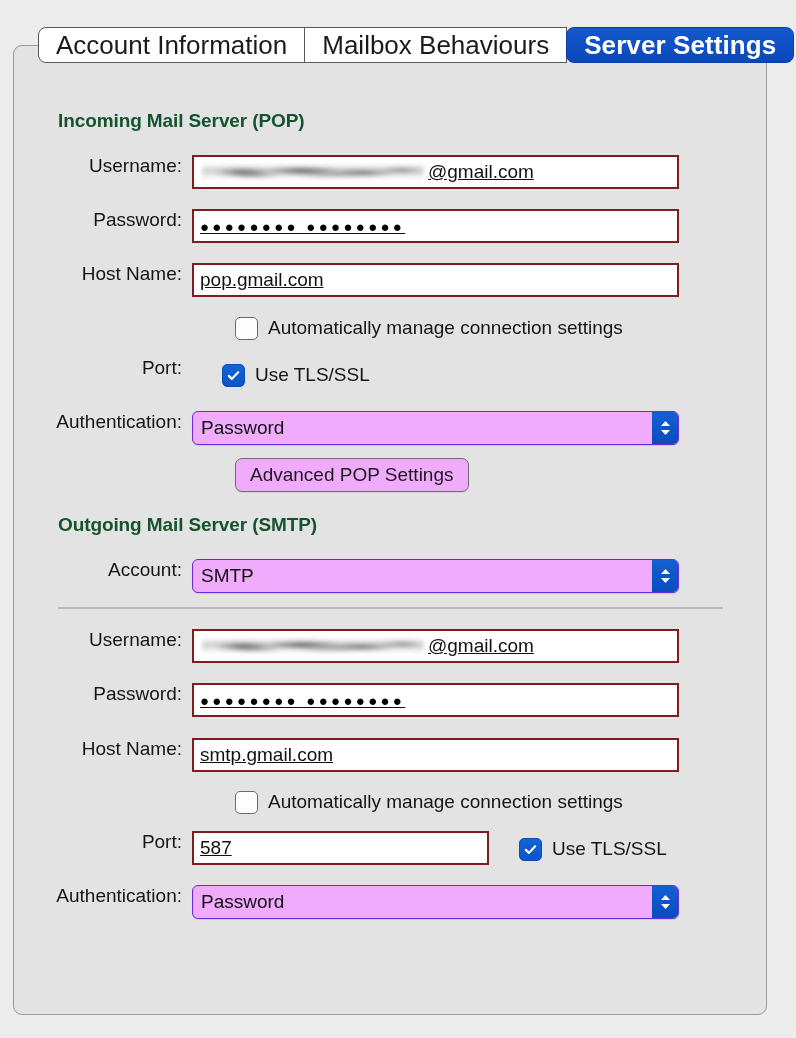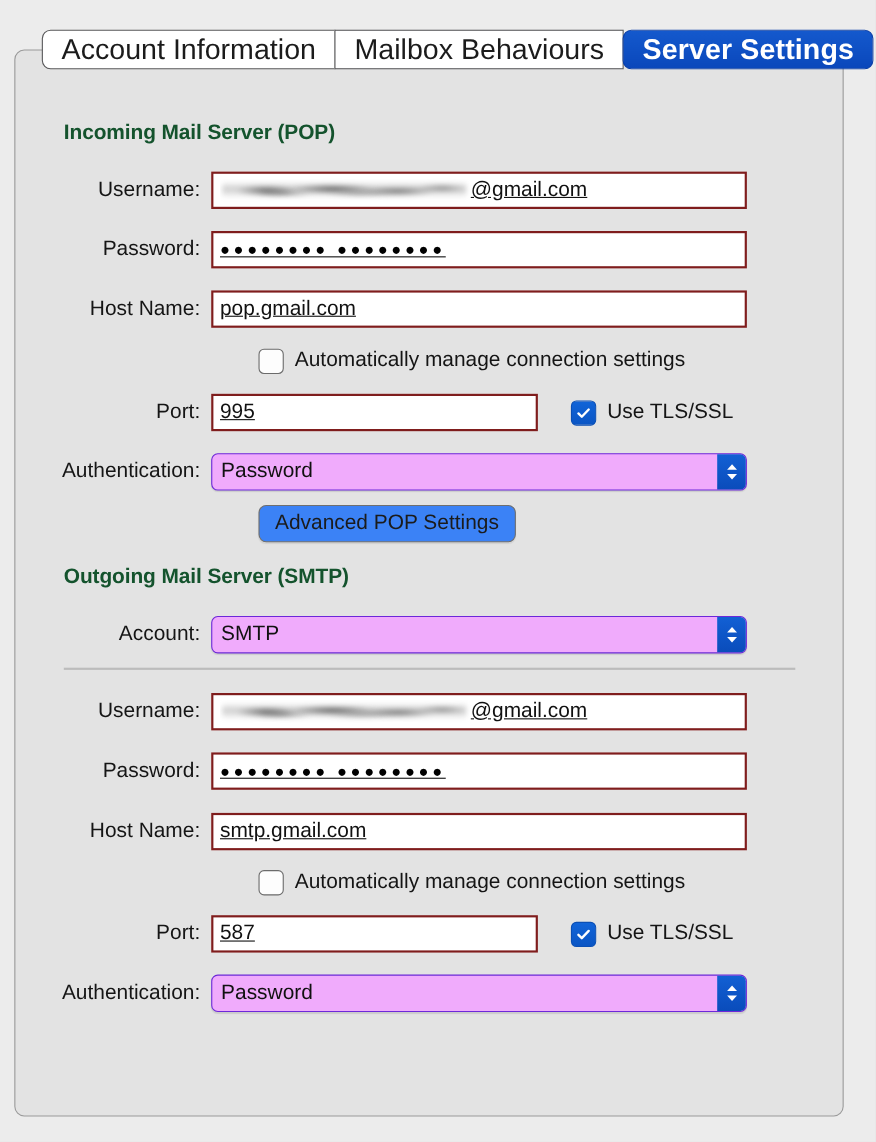--- a/index.html
+++ b/index.html
@@ -78,21 +78,20 @@
     color: #14532d;
     letter-spacing: -0.1px;
   }
 
   
   .row {
     position: absolute;
     left: 0;
     height: 36px;
     display: flex;
-    align-items: center;
   }
   .lbl {
     width: 178px;
     text-align: right;
     padding-right: 10px;
     font-size: 19px;
     color: #151515;
     box-sizing: border-box;
   }
 
@@ -209,21 +208,21 @@
     border-radius: 0 5px 5px 0;
     display: flex;
     align-items: center;
     justify-content: center;
   }
 
   
   .pushbtn {
     height: 34px;
     box-sizing: border-box;
-    background: #3b82f6;
+    background: #f0abfc;
     border: 1px solid #6f6f6f;
     border-radius: 7px;
     display: inline-flex;
     align-items: center;
     justify-content: center;
     padding: 0 14px;
     font-size: 19px;
     color: #1b1b1b;
     box-shadow: 0 1px 1px rgba(0,0,0,0.08);
   }
@@ -277,23 +276,20 @@
     </div>
   </div>
 
   <div class="row cbrow" style="top:264px; left:221px;">
     <span class="cbox"></span>
     <span class="cbtext">Automatically manage connection settings</span>
   </div>
 
   <div class="row" style="top:311px; width:100%;">
     <div class="lbl">Port:</div>
-    <div class="field port">
-      <span>995</span>
-    </div>
     <div class="cbrow" style="margin-left:30px;">
       <span class="cbox checked">
         <svg width="15" height="15" viewBox="0 0 16 16">
           <path d="M3 8.4 L6.3 11.6 L13 4.6" fill="none" stroke="#ffffff" stroke-width="2.3" stroke-linecap="round" stroke-linejoin="round"></path>
         </svg>
       </span>
       <span class="cbtext">Use TLS/SSL</span>
     </div>
   </div>
 

